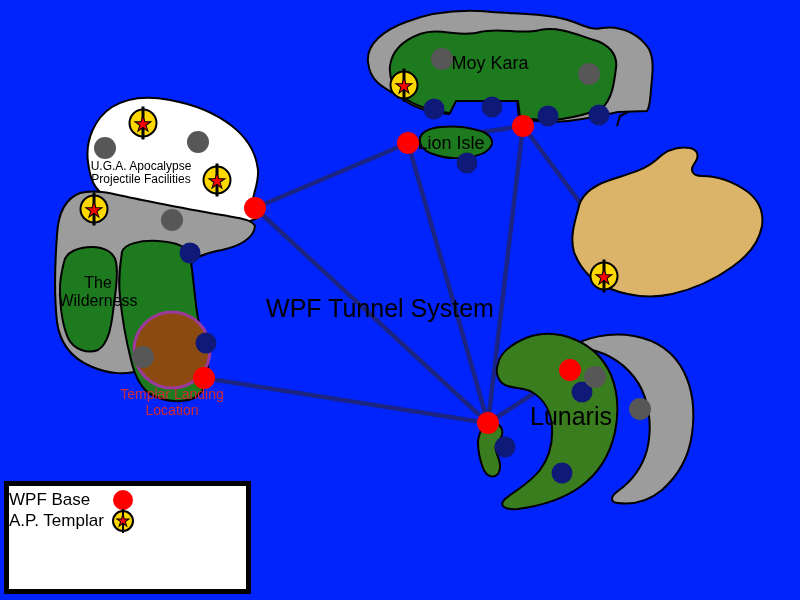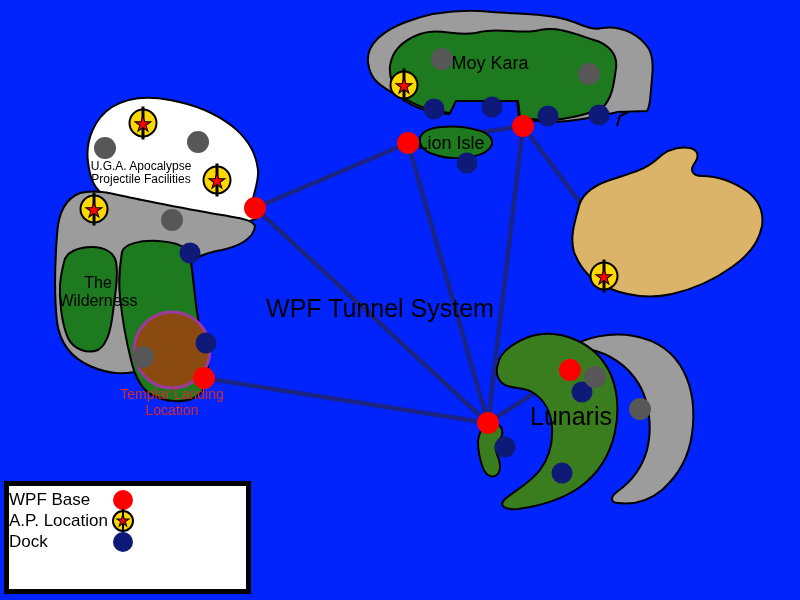--- a/index.html
+++ b/index.html
@@ -148,25 +148,21 @@
       <div class="map-label" style="left: 172px; top: 403px; font-size: 14px; color: rgb(210, 43, 53);">Templar Landing
 Location</div>
     </div>
 
   <div class="legend">
     <div class="legend-row">
       <span class="legend-label">WPF Base</span>
       <span class="mk mk-wpf-base legend-mark"></span>
     </div>
     <div class="legend-row">
-      <span class="legend-label">A.P. Location</span>
+      <span class="legend-label">A.P. Templar</span>
       <span class="mk mk-ap-facility legend-mark">
         <span class="ap-bar"></span>
         <span class="ap-star">★</span>
       </span>
-    </div>
-    <div class="legend-row">
-      <span class="legend-label">Dock</span>
-      <span class="mk mk-dock legend-mark"></span>
     </div>
   </div>
 
 </div>
 
 </body></html>

